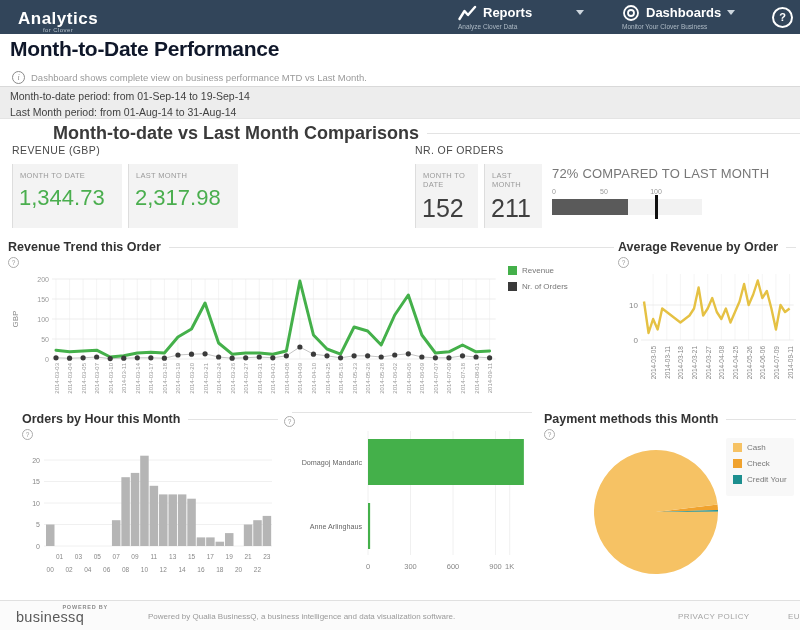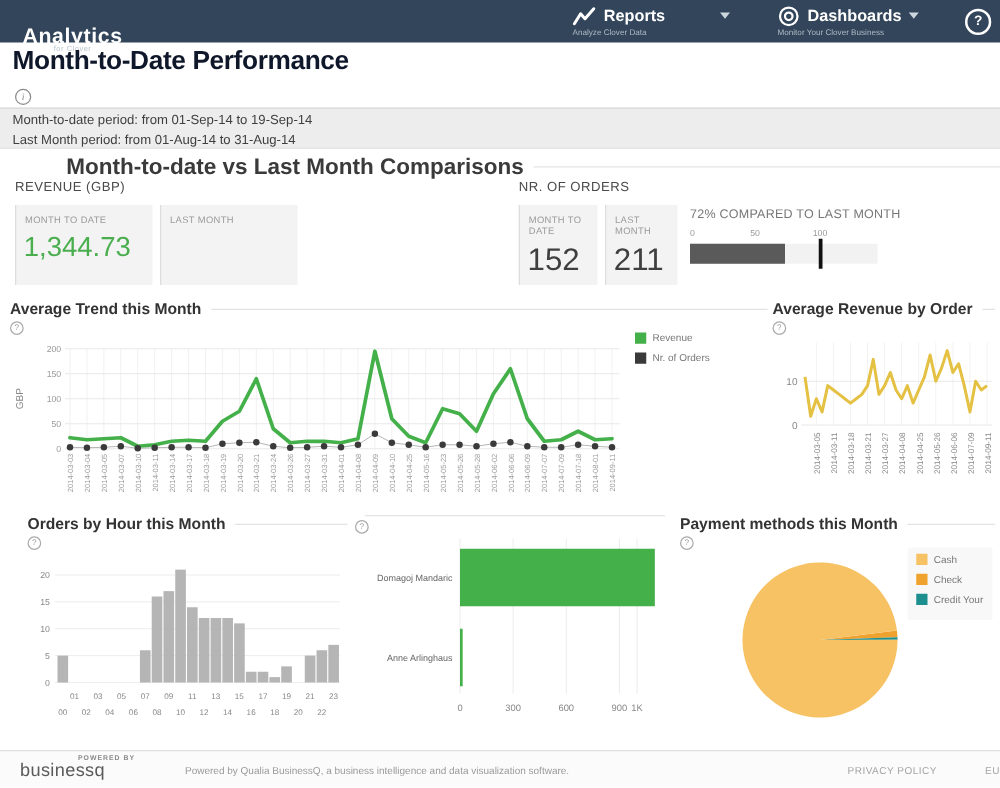--- a/index.html
+++ b/index.html
@@ -1,21 +1,21 @@
 <!DOCTYPE html>
 <html><head>
 <meta charset="utf-8">
 <style>
   html,body{margin:0;padding:0;background:#fff;}
   body{font-family:"Liberation Sans","DejaVu Sans",sans-serif;}
   #app{position:relative;width:800px;height:630px;background:#fff;overflow:hidden;}
 
   
   .topbar{position:absolute;top:0;left:0;width:800px;height:34px;background:#32455a;color:#fff;}
-  .logo{position:absolute;left:18px;top:19px;cursor:pointer;}
+  .logo{position:absolute;left:18px;top:9px;cursor:pointer;}
   .logo-main{font-size:17px;font-weight:bold;letter-spacing:0.5px;}
   .logo-sub{font-size:6px;color:#b9c4ce;text-align:center;margin-top:-2px;letter-spacing:0.4px;}
   .nav-item{position:absolute;top:4px;cursor:pointer;}
   .nav-reports{left:458px;width:135px;}
   .nav-dashboards{left:622px;width:140px;}
   .nav-row{display:flex;align-items:center;gap:6px;height:17px;}
   .nav-label{font-size:13px;font-weight:bold;color:#fff;}
   .nav-sub{font-size:6.5px;color:#aebac5;margin-top:2px;}
   .caret{width:0;height:0;border-left:4px solid transparent;border-right:4px solid transparent;border-top:5px solid #cdd6de;display:inline-block;}
   .caret-reports{position:absolute;left:118px;top:6px;}
@@ -41,21 +41,21 @@
   .g-rev{left:12px;} .g-ord{left:415px;}
   .card{position:absolute;top:164px;height:64px;background:#f3f3f3;border-left:1px solid #ddd;box-sizing:border-box;}
   .card-label{font-size:7.5px;color:#9a9a9a;letter-spacing:0.3px;padding:7px 0 0 7px;}
   .card-value{font-size:22px;padding:5px 0 0 6px;white-space:nowrap;}
   .val-green{color:#4aae4e;} .val-dark{color:#3f3f3f;}
   .c-r1{left:12px;width:110px;} .c-r2{left:128px;width:110px;}
   .c-o1{left:415px;width:63px;} .c-o2{left:484px;width:58px;}
   .card-value.big{font-size:25px;}
 
   .gauge{position:absolute;left:552px;top:166px;width:150px;}
-  .gauge-label{font-size:10px;color:#777;letter-spacing:0.2px;white-space:nowrap;}
+  .gauge-label{font-size:13px;color:#777;letter-spacing:0.2px;white-space:nowrap;}
   .gauge-scale{position:relative;height:10px;margin-top:7px;font-size:7px;color:#999;}
   .gt{position:absolute;transform:translateX(-50%);}
   .gauge-track{position:relative;margin-top:1px;height:16px;background:#f2f2f2;width:150px;}
   .gauge-bar{position:absolute;left:0;top:0;height:16px;background:#5a5a5a;}
   .gauge-marker{position:absolute;left:103px;top:-4px;width:3px;height:24px;background:#111;}
 
   
   .panel{position:absolute;}
   #panel-trend{left:8px;top:240px;width:606px;}
   #panel-avg{left:618px;top:240px;width:178px;}
@@ -117,20 +117,21 @@
     </div>
 
     <div class="help-circle">
       <span>?</span>
     </div>
   </div>
 
   <div class="page-title">Month-to-Date Performance</div>
   <div class="info-row">
     <span class="info-icon">i</span>
+    <span class="info-text">Dashboard shows complete view on business performance MTD vs Last Month.</span>
   </div>
 
   <div class="period-box">
     <div class="period-line">Month-to-date period: from 01-Sep-14 to 19-Sep-14</div>
     <div class="period-line">Last Month period: from 01-Aug-14 to 31-Aug-14</div>
   </div>
 
   <div class="section-heading">
     <span>Month-to-date vs Last Month Comparisons</span>
     <span class="rule"></span>
@@ -138,20 +139,21 @@
 
   <div class="group-label g-rev">REVENUE (GBP)</div>
   <div class="group-label g-ord">NR. OF ORDERS</div>
 
   <div class="card c-r1">
     <div class="card-label">MONTH TO DATE</div>
     <div class="card-value val-green">1,344.73</div>
   </div>
   <div class="card c-r2">
     <div class="card-label">LAST MONTH</div>
+    <div class="card-value val-green">2,317.98</div>
   </div>
   <div class="card c-o1">
     <div class="card-label">MONTH TO DATE</div>
     <div class="card-value big val-dark">152</div>
   </div>
   <div class="card c-o2">
     <div class="card-label">LAST MONTH</div>
     <div class="card-value big val-dark">211</div>
   </div>
 
@@ -163,21 +165,21 @@
       <span class="gt" style="left:104px">100</span>
     </div>
     <div class="gauge-track">
       <div class="gauge-bar" id="gauge-bar" style="width: 75.6px;"></div>
       <div class="gauge-marker"></div>
     </div>
   </div>
 
   <div class="panel" id="panel-trend">
     <div class="panel-title">
-      <span>Average Trend this Month</span>
+      <span>Revenue Trend this Order</span>
       <span class="rule"></span>
     </div>
     <div class="help-icon">?</div>
     <svg id="svg-trend" width="606" height="150">
         <line x1="48" y1="11" x2="48" y2="91" stroke="#efefef" stroke-width="0.7"></line>
         <line x1="61.55" y1="11" x2="61.55" y2="91" stroke="#efefef" stroke-width="0.7"></line>
         <line x1="75.1" y1="11" x2="75.1" y2="91" stroke="#efefef" stroke-width="0.7"></line>
         <line x1="88.65" y1="11" x2="88.65" y2="91" stroke="#efefef" stroke-width="0.7"></line>
         <line x1="102.2" y1="11" x2="102.2" y2="91" stroke="#efefef" stroke-width="0.7"></line>
         <line x1="115.75" y1="11" x2="115.75" y2="91" stroke="#efefef" stroke-width="0.7"></line>

